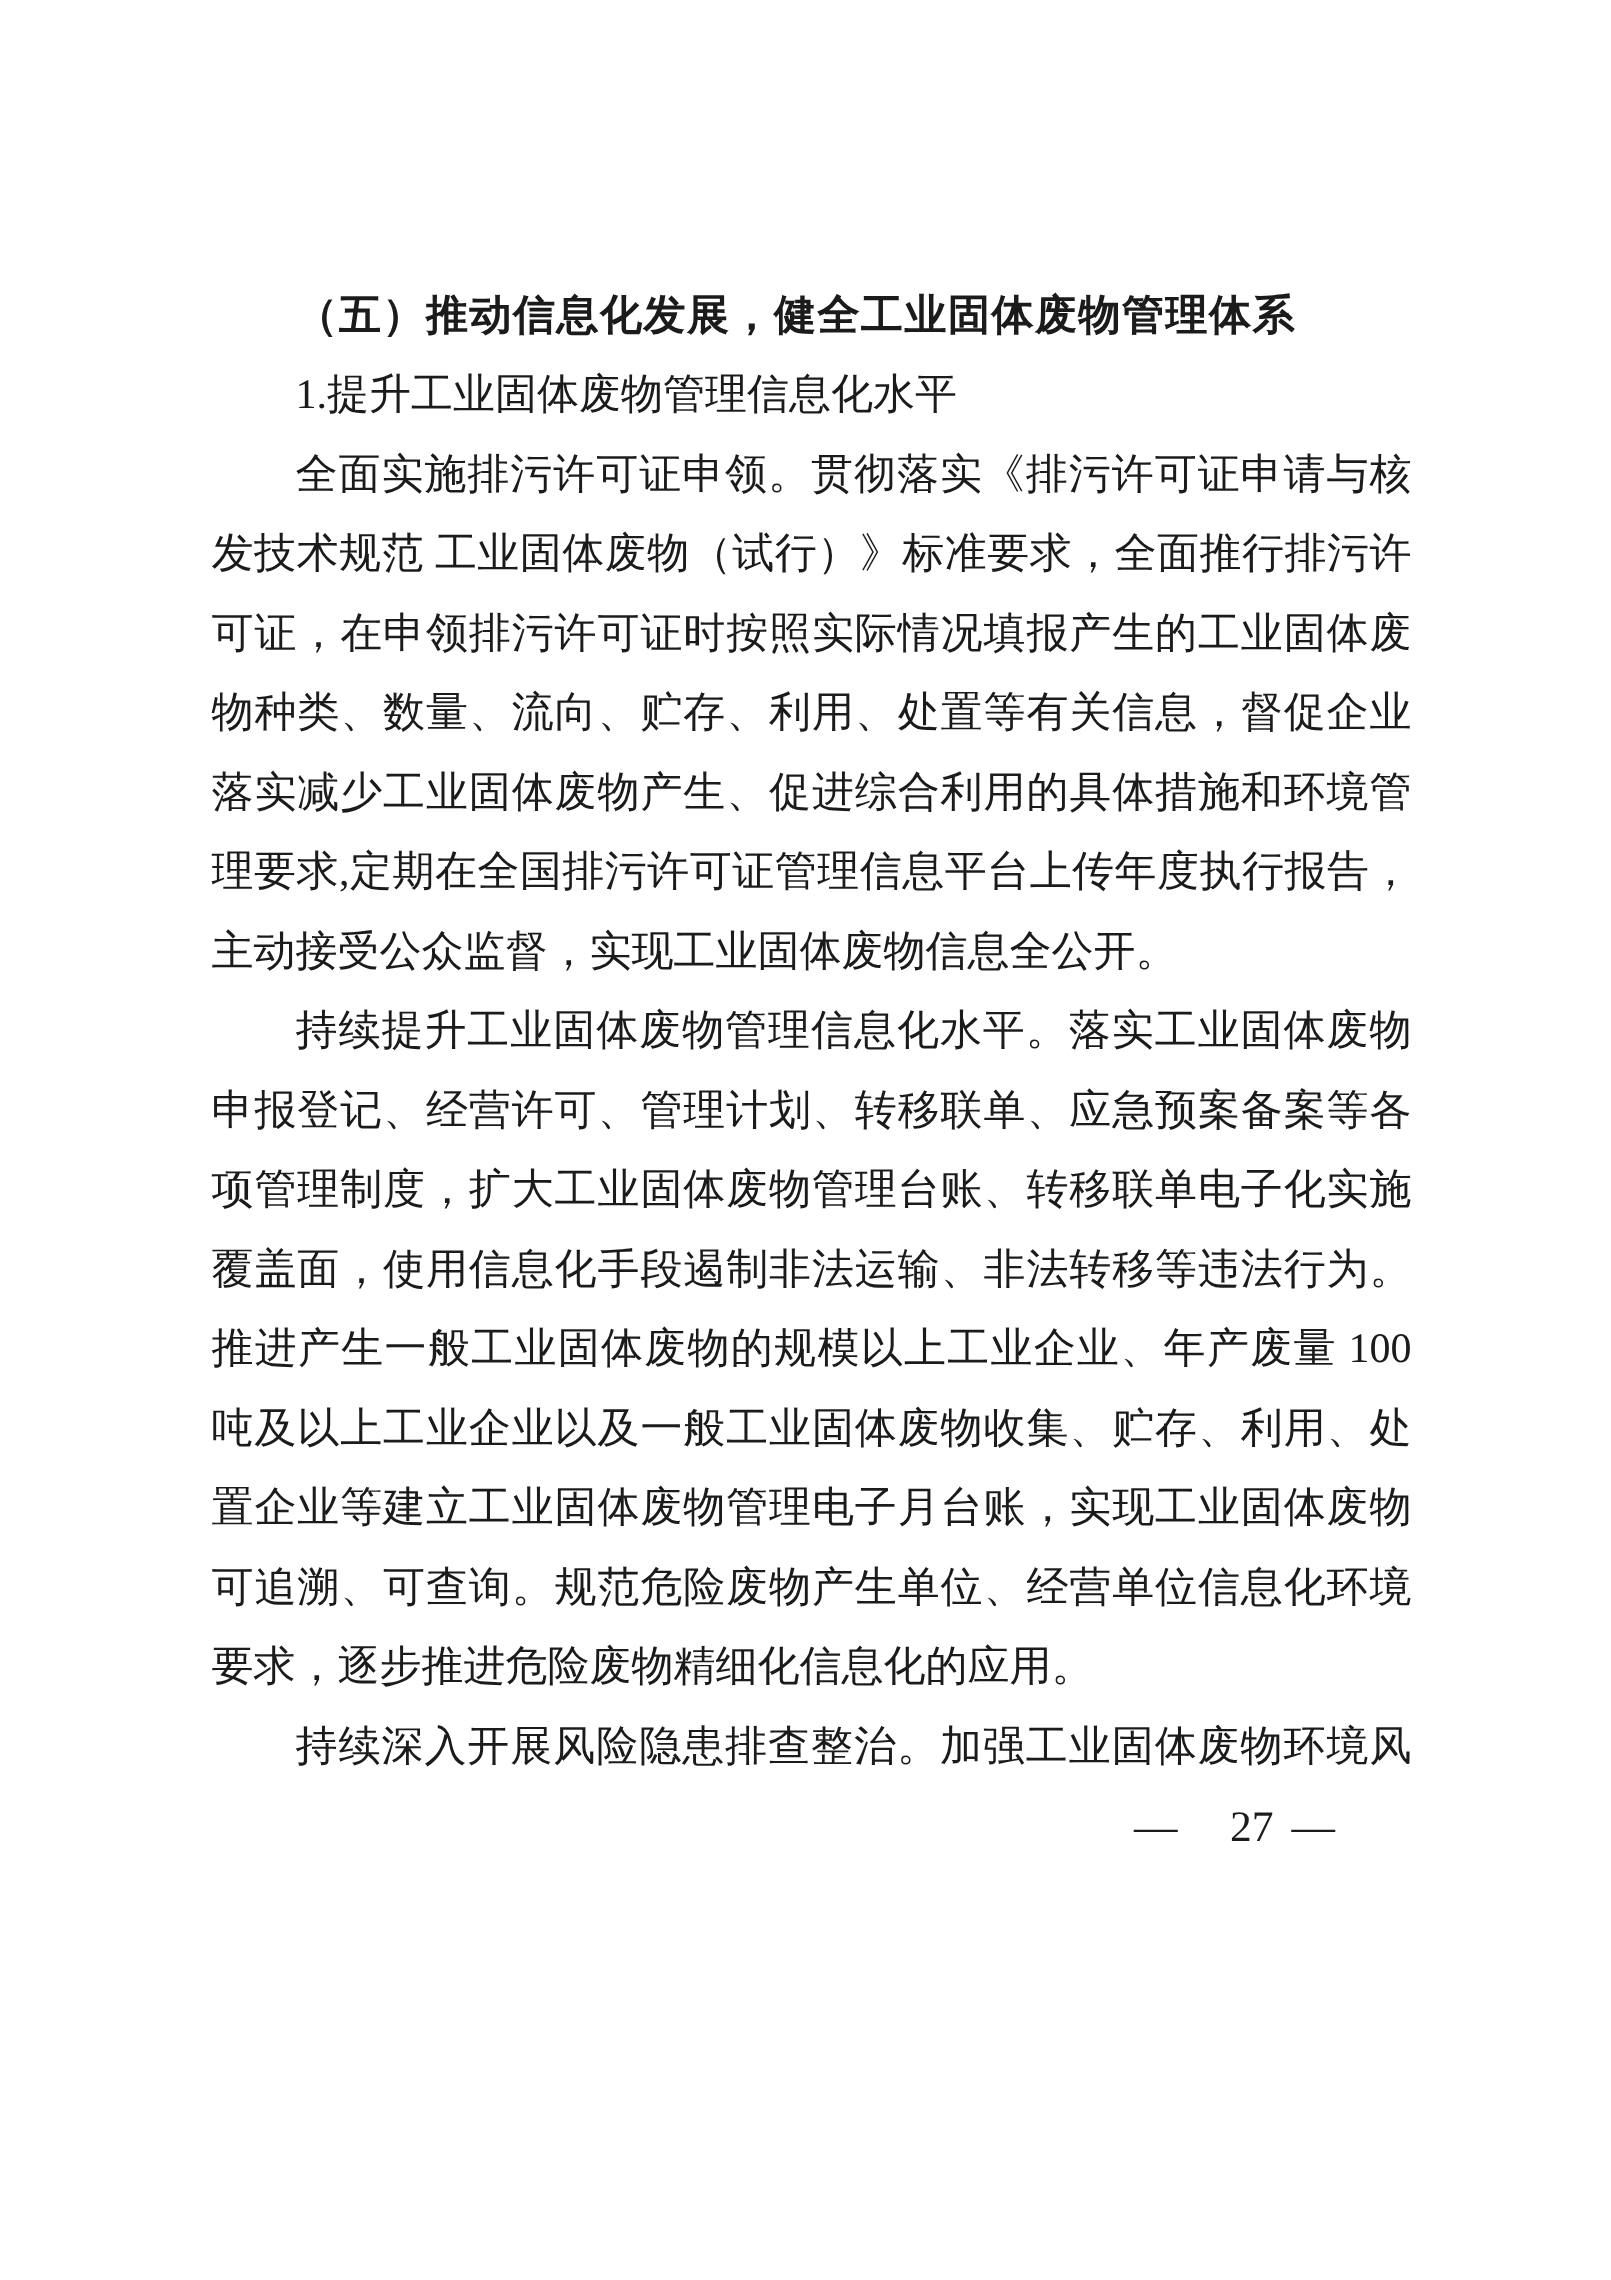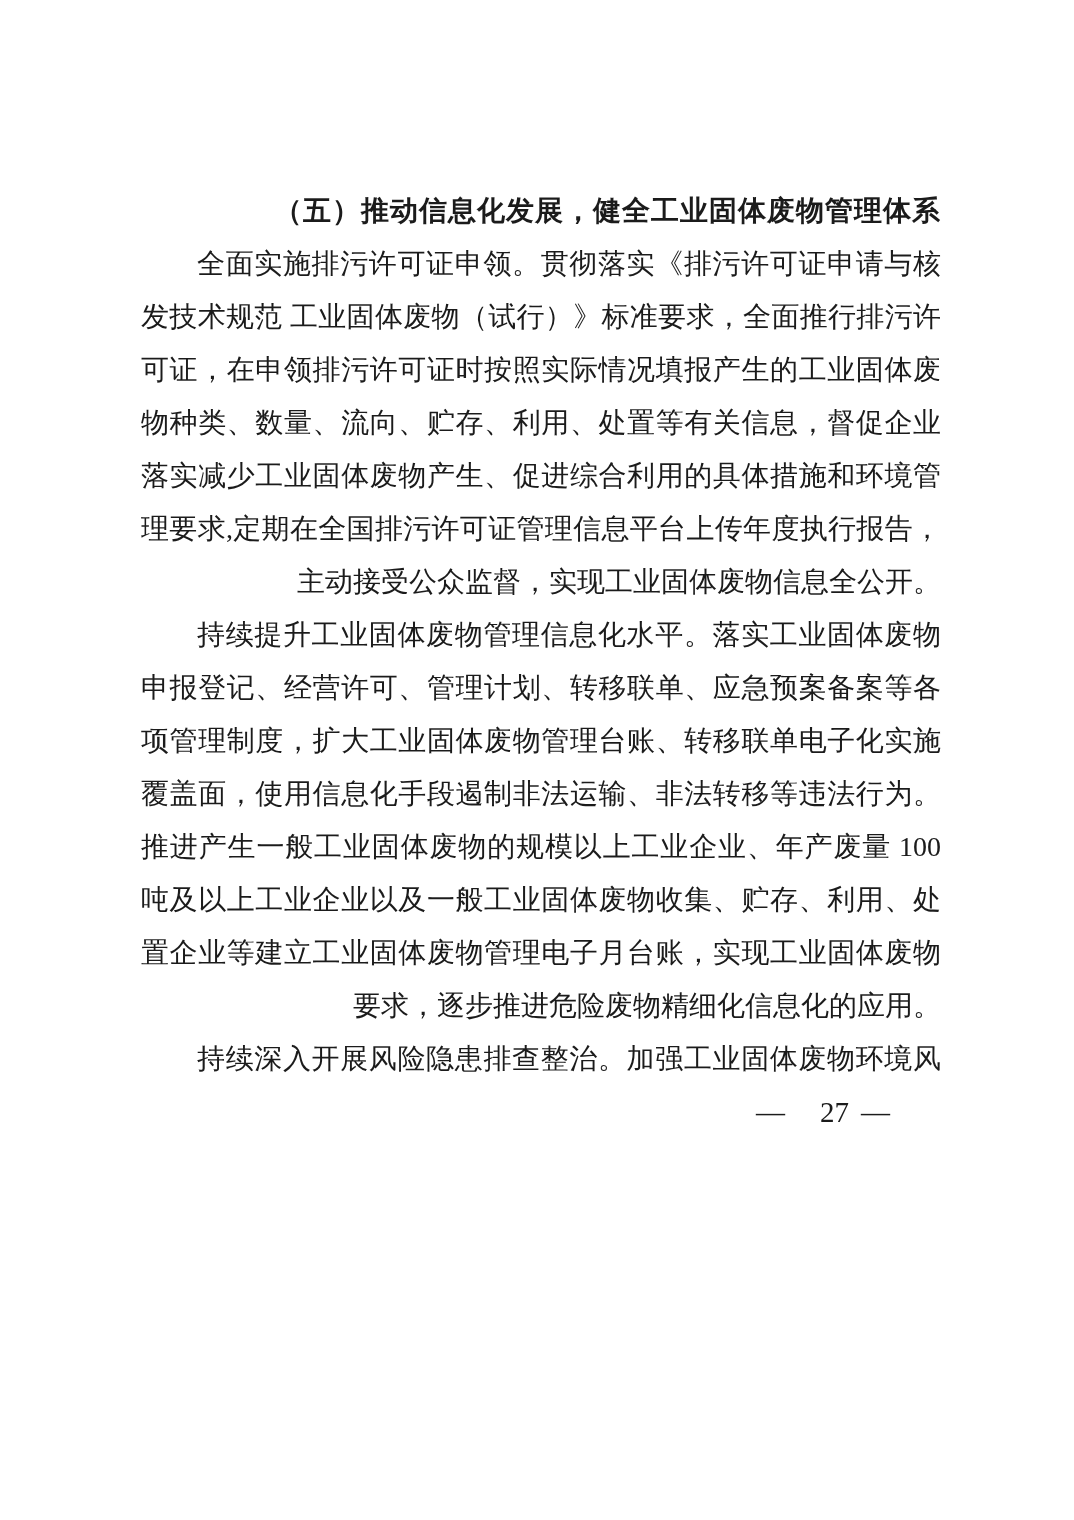--- a/index.html
+++ b/index.html
@@ -22,21 +22,21 @@
     font-size: 28px;
     line-height: 53px;
   }
   .line {
     text-align: justify;
     text-align-last: justify;
     text-justify: inter-character;
     white-space: nowrap;
   }
   .line.no-just {
-    text-align: right;
+    text-align: left;
     text-align-last: auto;
   }
   .ind { text-indent: 2em; }
   .heading {
     font-weight: bold;
     letter-spacing: 1px;
   }
   .footer {
     display: flex;
     justify-content: flex-end;
@@ -51,36 +51,38 @@
   .footer .num { font-family: "Liberation Serif", serif; margin-left: 23px; }
 </style>
 </head>
 <body>
 
 <div class="page">
   <div class="content">
 
     <div class="line no-just ind heading">（五）推动信息化发展，健全工业固体废物管理体系</div>
 
+    <div class="line no-just ind">1.提升工业固体废物管理信息化水平</div>
 
     <div class="line ind">全面实施排污许可证申领。贯彻落实《排污许可证申请与核</div>
     <div class="line">发技术规范 工业固体废物（试行）》标准要求，全面推行排污许</div>
     <div class="line">可证，在申领排污许可证时按照实际情况填报产生的工业固体废</div>
     <div class="line">物种类、数量、流向、贮存、利用、处置等有关信息，督促企业</div>
     <div class="line">落实减少工业固体废物产生、促进综合利用的具体措施和环境管</div>
     <div class="line">理要求,定期在全国排污许可证管理信息平台上传年度执行报告，</div>
     <div class="line no-just">主动接受公众监督，实现工业固体废物信息全公开。</div>
 
     <div class="line ind">持续提升工业固体废物管理信息化水平。落实工业固体废物</div>
     <div class="line">申报登记、经营许可、管理计划、转移联单、应急预案备案等各</div>
     <div class="line">项管理制度，扩大工业固体废物管理台账、转移联单电子化实施</div>
     <div class="line">覆盖面，使用信息化手段遏制非法运输、非法转移等违法行为。</div>
     <div class="line">推进产生一般工业固体废物的规模以上工业企业、年产废量 100</div>
     <div class="line">吨及以上工业企业以及一般工业固体废物收集、贮存、利用、处</div>
     <div class="line">置企业等建立工业固体废物管理电子月台账，实现工业固体废物</div>
+    <div class="line">可追溯、可查询。规范危险废物产生单位、经营单位信息化环境</div>
     <div class="line no-just">要求，逐步推进危险废物精细化信息化的应用。</div>
 
 
     <div class="line ind">持续深入开展风险隐患排查整治。加强工业固体废物环境风</div>
 
     <div class="footer">
       <span class="dash">—</span>
       <span class="num">27</span>
       <span class="dash">—</span>
     </div>

